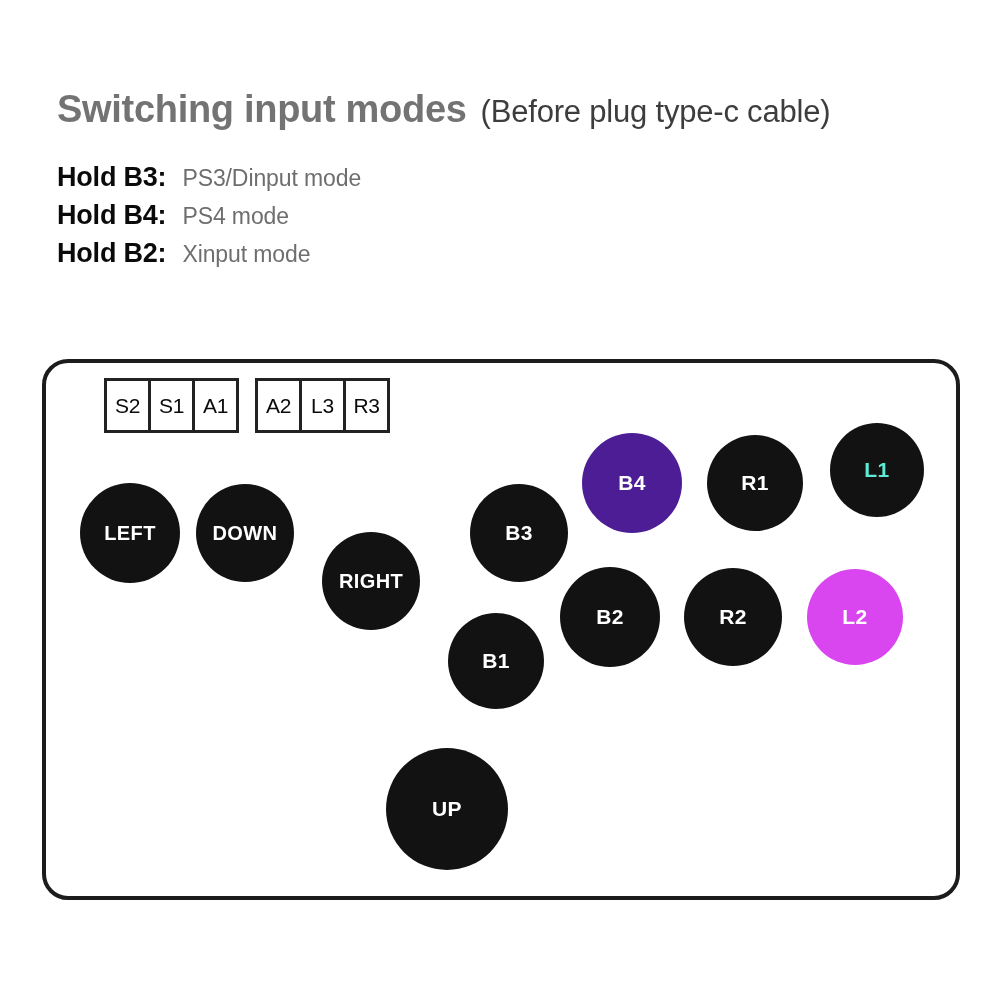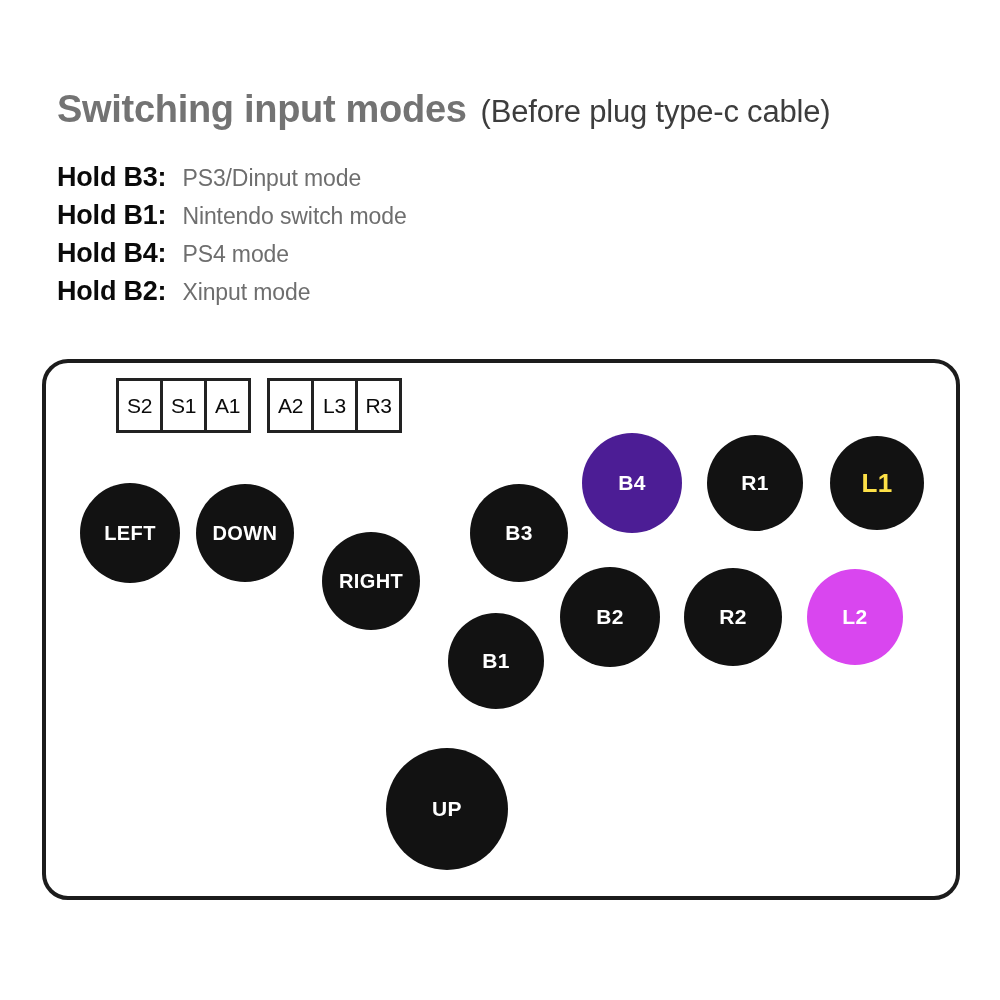--- a/index.html
+++ b/index.html
@@ -96,21 +96,21 @@
     border: 3px solid #222222;
     background: #ffffff;
     display: flex;
     align-items: center;
     justify-content: center;
     font-size: 21px;
     color: #0a0a0a;
     margin-left: -3px;
     letter-spacing: -0.3px;
   }
-  .aux-btn:first-child { margin-left: 16px; }
+  .aux-btn:first-child { margin-left: 4px; }
   .aux-btn.gap-before { margin-left: 16px; }
 
   
   .round-btn {
     position: absolute;
     border-radius: 50%;
     background: #121212;
     color: #ffffff;
     display: flex;
     align-items: center;
@@ -125,21 +125,20 @@
 <body>
 
 <div id="heading-block">
   <div id="title-line">
     <span id="main-title">Switching input modes</span><span id="title-note">(Before plug type-c cable)</span>
   </div>
 </div>
 
 <div id="mode-list">
     <div class="mode-row"><span class="mode-key">Hold B3:</span><span class="mode-desc">PS3/Dinput mode</span></div>
-    <div class="mode-row"><span class="mode-key">Hold B1:</span><span class="mode-desc">Nintendo switch mode</span></div>
     <div class="mode-row"><span class="mode-key">Hold B4:</span><span class="mode-desc">PS4 mode</span></div>
     <div class="mode-row"><span class="mode-key">Hold B2:</span><span class="mode-desc">Xinput mode</span></div>
   </div>
 
 <div id="controller-body"></div>
 
 <div id="aux-row">
     <div class="aux-btn">S2</div>
     <div class="aux-btn">S1</div>
     <div class="aux-btn">A1</div>
@@ -151,16 +150,16 @@
 <div id="round-buttons-layer">
     <div class="round-btn" style="left: 80px; top: 483px; width: 100px; height: 100px; font-size: 20px; background: rgb(18, 18, 18); color: rgb(255, 255, 255);">LEFT</div>
     <div class="round-btn" style="left: 196px; top: 484px; width: 98px; height: 98px; font-size: 20px; background: rgb(18, 18, 18); color: rgb(255, 255, 255);">DOWN</div>
     <div class="round-btn" style="left: 322px; top: 532px; width: 98px; height: 98px; font-size: 20px; background: rgb(18, 18, 18); color: rgb(255, 255, 255);">RIGHT</div>
     <div class="round-btn" style="left: 470px; top: 484px; width: 98px; height: 98px; font-size: 21px; background: rgb(18, 18, 18); color: rgb(255, 255, 255);">B3</div>
     <div class="round-btn" style="left: 448px; top: 613px; width: 96px; height: 96px; font-size: 21px; background: rgb(18, 18, 18); color: rgb(255, 255, 255);">B1</div>
     <div class="round-btn" style="left: 582px; top: 433px; width: 100px; height: 100px; font-size: 21px; background: #4c1d95; color: rgb(255, 255, 255);">B4</div>
     <div class="round-btn" style="left: 560px; top: 567px; width: 100px; height: 100px; font-size: 21px; background: rgb(18, 18, 18); color: rgb(255, 255, 255);">B2</div>
     <div class="round-btn" style="left: 707px; top: 435px; width: 96px; height: 96px; font-size: 21px; background: rgb(18, 18, 18); color: rgb(255, 255, 255);">R1</div>
     <div class="round-btn" style="left: 684px; top: 568px; width: 98px; height: 98px; font-size: 21px; background: rgb(18, 18, 18); color: rgb(255, 255, 255);">R2</div>
-    <div class="round-btn" style="left: 830px; top: 436px; width: 94px; height: 94px; font-size: 26px; background: rgb(18, 18, 18); color: #fde047;">L1</div>
+    <div class="round-btn" style="left: 830px; top: 423px; width: 94px; height: 94px; font-size: 21px; background: rgb(18, 18, 18); color: #5eead4;">L1</div>
     <div class="round-btn" style="left: 807px; top: 569px; width: 96px; height: 96px; font-size: 21px; background: #d946ef; color: rgb(255, 255, 255);">L2</div>
     <div class="round-btn" style="left: 386px; top: 748px; width: 122px; height: 122px; font-size: 21px; background: rgb(18, 18, 18); color: rgb(255, 255, 255);">UP</div>
   </div>
 
 </body></html>

